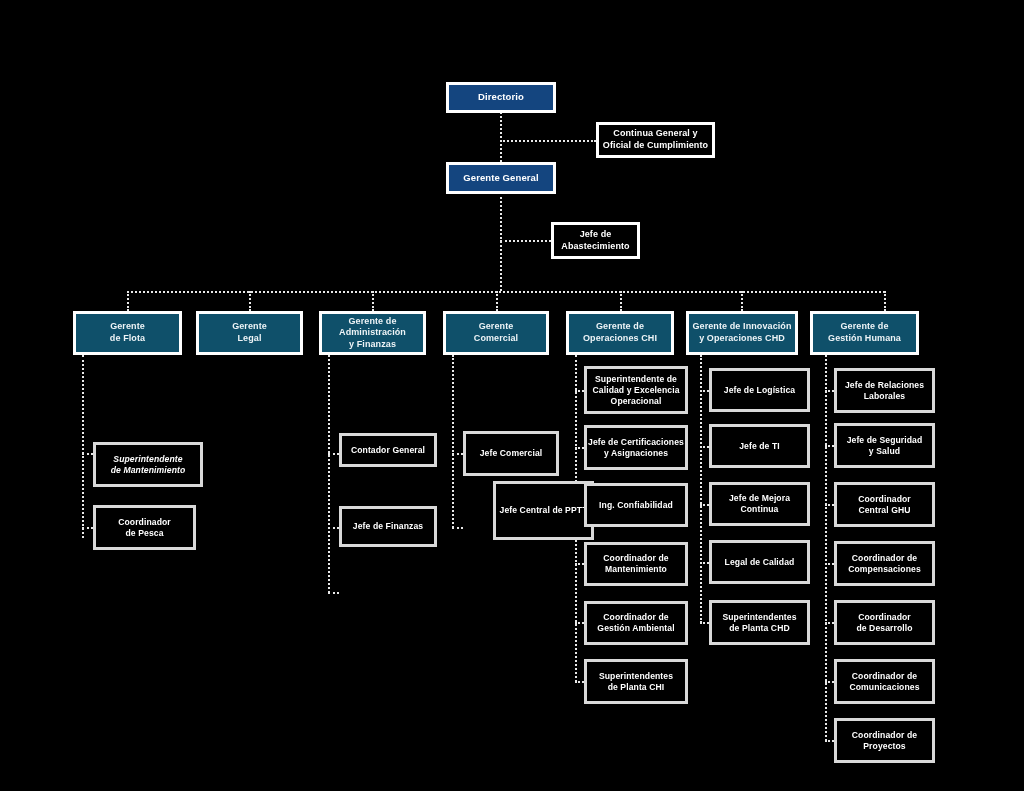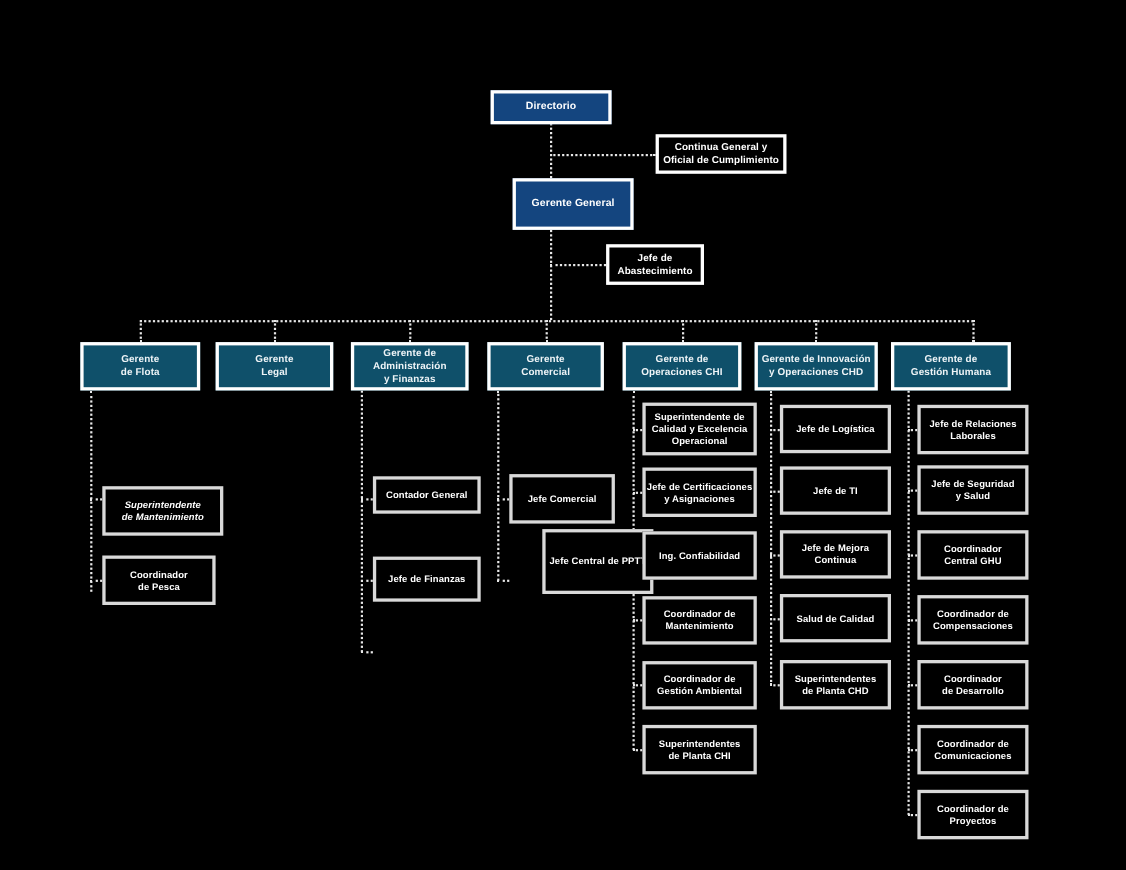--- a/index.html
+++ b/index.html
@@ -140,21 +140,21 @@
   <div class="conn h" style="left:825px; top:563px; width:9px;"></div>
   <div class="conn h" style="left:825px; top:622px; width:9px;"></div>
   <div class="conn h" style="left:825px; top:681px; width:9px;"></div>
   <div class="conn h" style="left:825px; top:740px; width:9px;"></div>
 
   <div class="node exec" style="left:446px; top:82px; width:110px; height:31px;">Directorio</div>
 
   <div class="node side" style="left:596px; top:122px; width:119px; height:36px;">Continua General y
 Oficial de Cumplimiento</div>
 
-  <div class="node exec" style="left:466px; top:162px; width:110px; height:47px;">Gerente General</div>
+  <div class="node exec" style="left:446px; top:162px; width:110px; height:32px;">Gerente General</div>
 
   <div class="node side" style="left:551px; top:222px; width:89px; height:37px;">Jefe de
 Abastecimiento</div>
 
   <div class="node mgr" style="left:73px; top:311px; width:109px; height:44px;">Gerente
 de Flota</div>
   <div class="node mgr" style="left:196px; top:311px; width:107px; height:44px;">Gerente
 Legal</div>
   <div class="node mgr" style="left:319px; top:311px; width:107px; height:44px;">Gerente de
 Administración
@@ -189,21 +189,21 @@
 Mantenimiento</div>
   <div class="node staff" style="left:584px; top:601px; width:104px; height:44px;">Coordinador de
 Gestión Ambiental</div>
   <div class="node staff" style="left:584px; top:659px; width:104px; height:45px;">Superintendentes
 de Planta CHI</div>
 
   <div class="node staff" style="left:709px; top:368px; width:101px; height:44px;">Jefe de Logística</div>
   <div class="node staff" style="left:709px; top:424px; width:101px; height:44px;">Jefe de TI</div>
   <div class="node staff" style="left:709px; top:482px; width:101px; height:44px;">Jefe de Mejora
 Continua</div>
-  <div class="node staff" style="left:709px; top:540px; width:101px; height:44px;">Salud de Calidad</div>
+  <div class="node staff" style="left:709px; top:540px; width:101px; height:44px;">Legal de Calidad</div>
   <div class="node staff" style="left:709px; top:600px; width:101px; height:45px;">Superintendentes
 de Planta CHD</div>
 
   <div class="node staff" style="left:834px; top:368px; width:101px; height:45px;">Jefe de Relaciones
 Laborales</div>
   <div class="node staff" style="left:834px; top:423px; width:101px; height:45px;">Jefe de Seguridad
 y Salud</div>
   <div class="node staff" style="left:834px; top:482px; width:101px; height:45px;">Coordinador
 Central GHU</div>
   <div class="node staff" style="left:834px; top:541px; width:101px; height:45px;">Coordinador de

